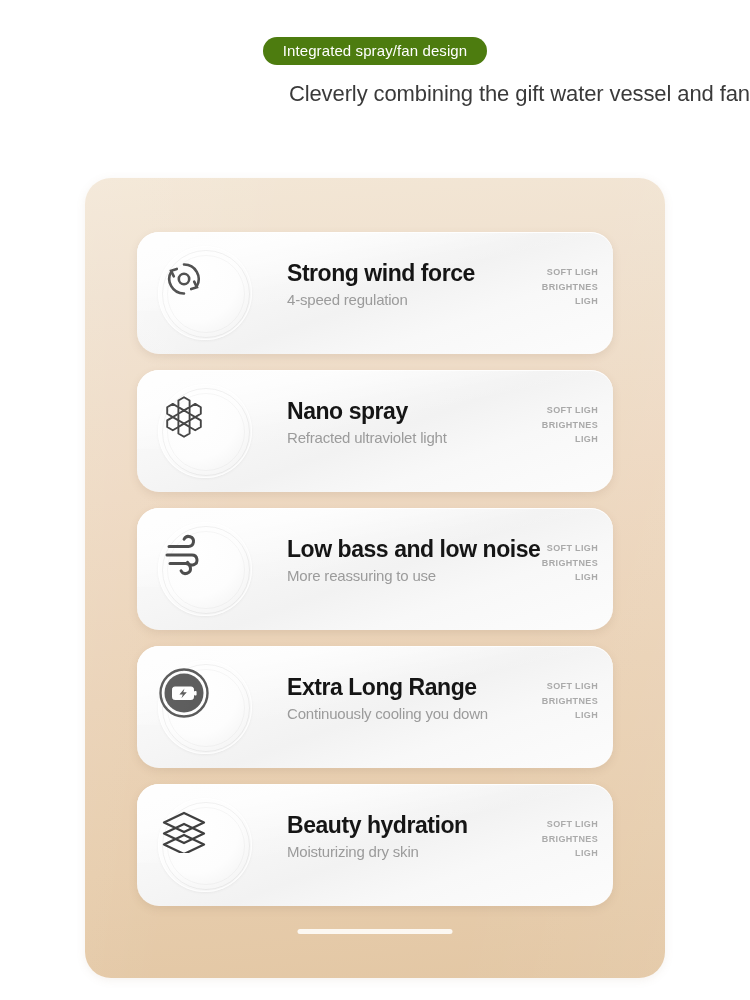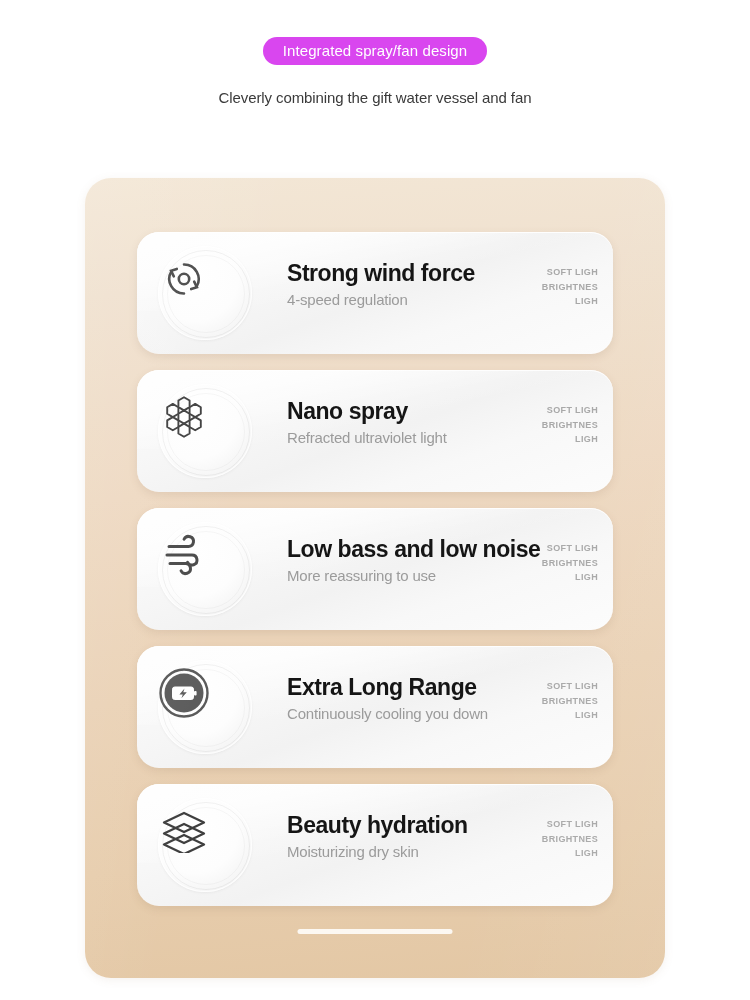--- a/index.html
+++ b/index.html
@@ -24,21 +24,21 @@
     position:absolute;
     top:0; left:0;
     width:750px;
     text-align:center;
   }
 
   .badge {
     display:inline-block;
     margin-top:37px;
     padding:6px 20px 7px 20px;
-    background:#d946ef;
+    background:#4d7c0f;
     color:#ffffff;
     font-size:15px;
     line-height:1;
     border-radius:14px;
     letter-spacing:.1px;
     white-space:nowrap;
   }
 
   .headline {
     margin-top:15px;
@@ -50,24 +50,25 @@
     white-space:nowrap;
   }
   .headline .dot {
     font-weight:bold;
     font-size:30px;
     vertical-align:middle;
     padding:0 7px;
   }
 
   .subhead {
-    margin-top:24px;
-    font-size:15px;
+    margin-top:16px;
+    font-size:22px;
     color:#3a3a3a;
     letter-spacing:-.1px;
+    text-align:right;
   }
 
   
   .panel {
     position:absolute;
     left:85px;
     top:178px;
     width:580px;
     height:800px;
     border-radius:26px;

